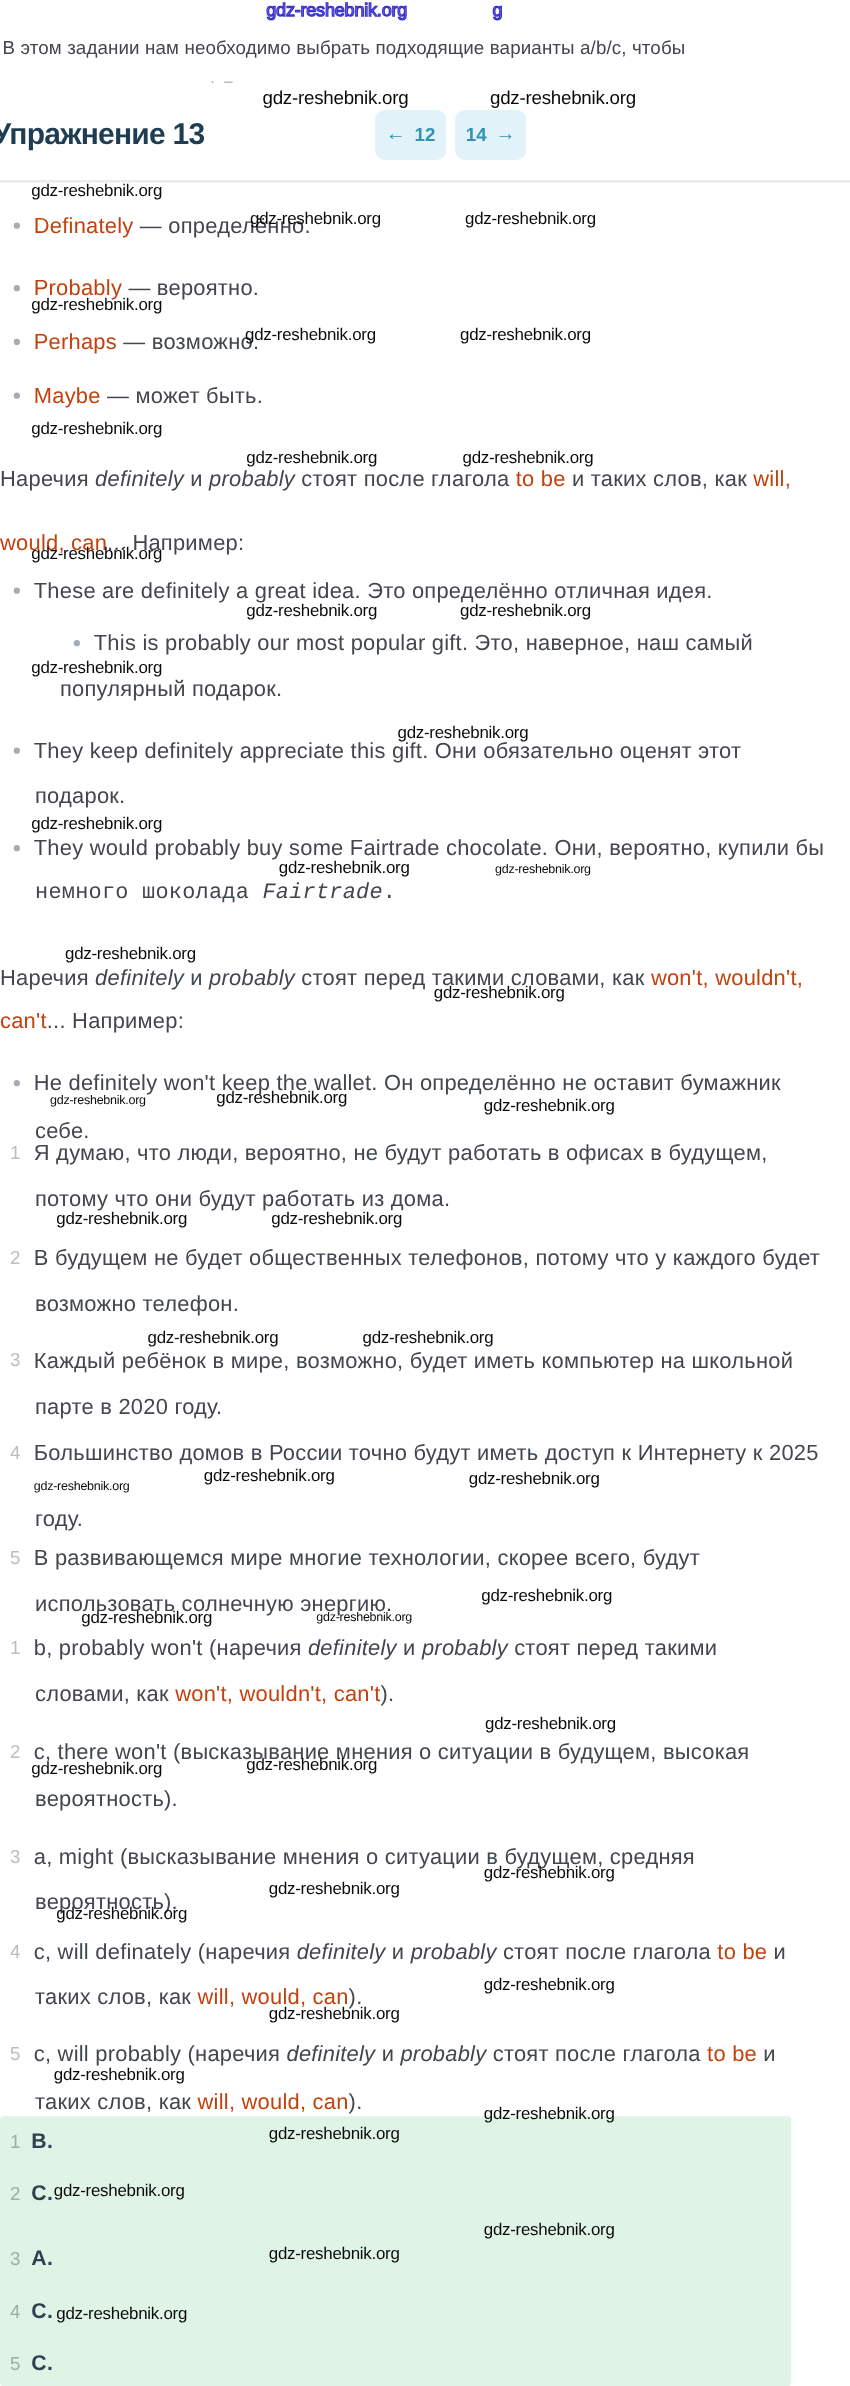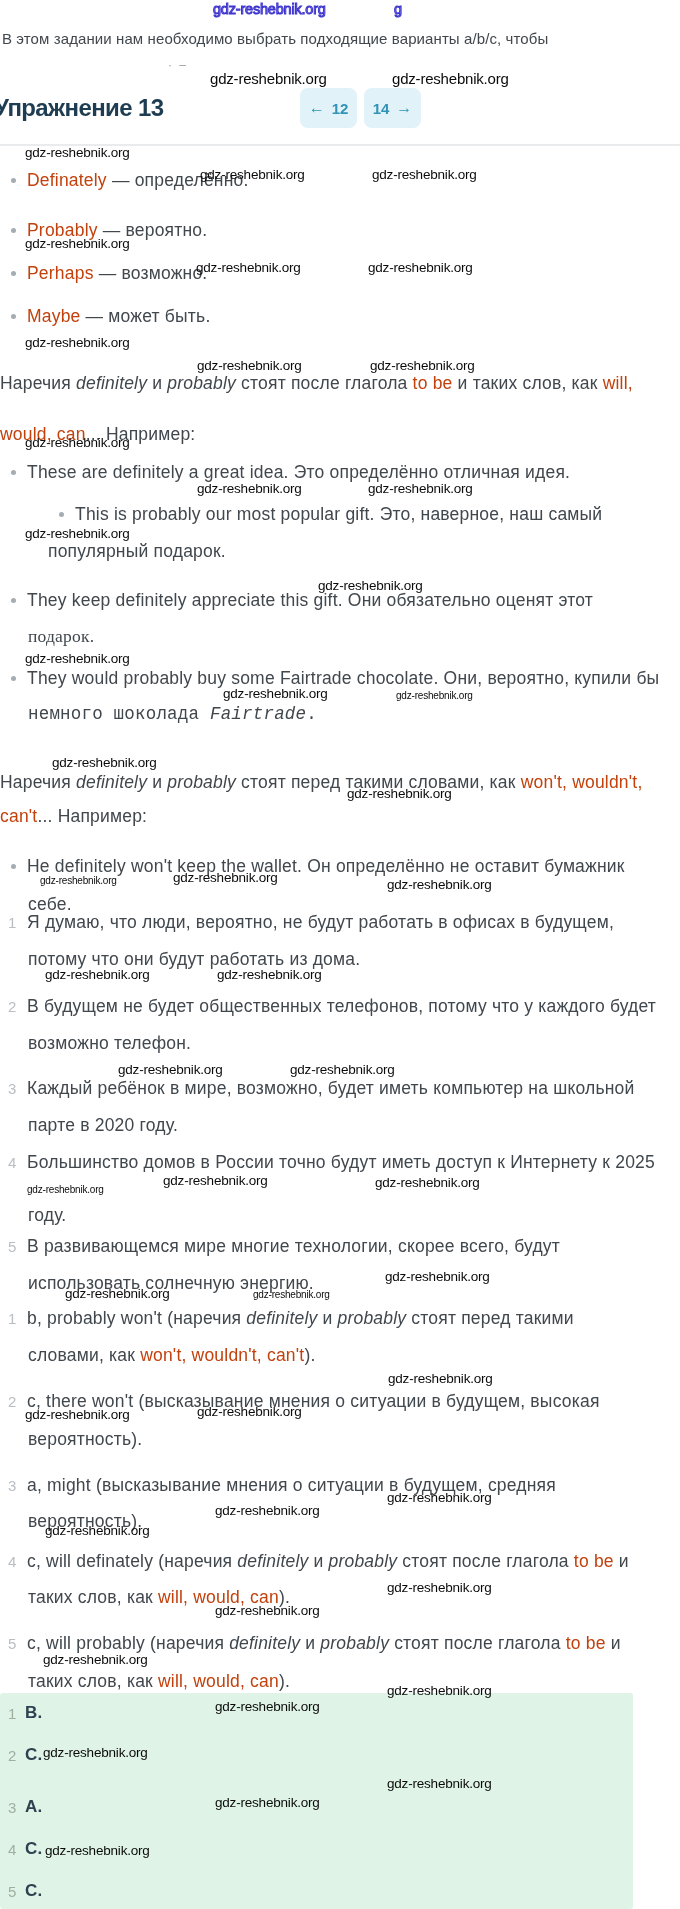--- a/index.html
+++ b/index.html
@@ -54,21 +54,21 @@
       <div class="line" style="left: 27px; top: 170px;"><span class="dot"></span><span class="b">Definately</span><span> — определённо.</span></div>
       <div class="line" style="left: 27px; top: 220px;"><span class="dot"></span><span class="b">Probably</span><span> — вероятно.</span></div>
       <div class="line" style="left: 27px; top: 263px;"><span class="dot"></span><span class="b">Perhaps</span><span> — возможно.</span></div>
       <div class="line" style="left: 27px; top: 306px;"><span class="dot"></span><span class="b">Maybe</span><span> — может быть.</span></div>
       <div class="line" style="left: 0px; top: 373px;"><span>Наречия </span><span class="i">definitely</span><span> и </span><span class="i">probably</span><span> стоят после глагола </span><span class="b">to be</span><span> и таких слов, как </span><span class="b">will,</span></div>
       <div class="line" style="left: 0px; top: 424px;"><span class="b">would, can</span><span>... Например:</span></div>
       <div class="line" style="left: 27px; top: 462px;"><span class="dot"></span><span>These are definitely a great idea. Это определённо отличная идея.</span></div>
       <div class="line" style="left: 27px; top: 504px; margin-left: 48px;"><span class="dot"></span><span>This is probably our most popular gift. Это, наверное, наш самый</span></div>
       <div class="line" style="left: 28px; top: 541px; margin-left: 20px;"><span>популярный подарок.</span></div>
       <div class="line" style="left: 27px; top: 590px;"><span class="dot"></span><span>They keep definitely appreciate this gift. Они обязательно оценят этот</span></div>
-      <div class="line" style="left: 28px; top: 626px; font-family: Liberation Serif, serif;"><span>подарок.</span></div>
+      <div class="line" style="left: 28px; top: 626px;"><span>подарок.</span></div>
       <div class="line" style="left: 27px; top: 668px;"><span class="dot"></span><span>They would probably buy some Fairtrade chocolate. Они, вероятно, купили бы</span></div>
       <div class="line" style="left: 28px; top: 704px; font-family: Liberation Mono, monospace;"><span>немного шоколада </span><span class="i">Fairtrade</span><span>.</span></div>
       <div class="line" style="left: 0px; top: 772px;"><span>Наречия </span><span class="i">definitely</span><span> и </span><span class="i">probably</span><span> стоят перед такими словами, как </span><span class="b">won't, wouldn't,</span></div>
       <div class="line" style="left: 0px; top: 806px;"><span class="b">can't</span><span>... Например:</span></div>
       <div class="line" style="left: 27px; top: 856px;"><span class="dot"></span><span>He definitely won't keep the wallet. Он определённо не оставит бумажник</span></div>
       <div class="line" style="left: 28px; top: 894px;"><span>себе.</span></div>
       <div class="line" style="left: 27px; top: 912px;"><span class="lnum">1</span><span>Я думаю, что люди, вероятно, не будут работать в офисах в будущем,</span></div>
       <div class="line" style="left: 28px; top: 949px;"><span>потому что они будут работать из дома.</span></div>
       <div class="line" style="left: 27px; top: 996px;"><span class="lnum">2</span><span>В будущем не будет общественных телефонов, потому что у каждого будет</span></div>
       <div class="line" style="left: 28px; top: 1033px;"><span>возможно телефон.</span></div>

